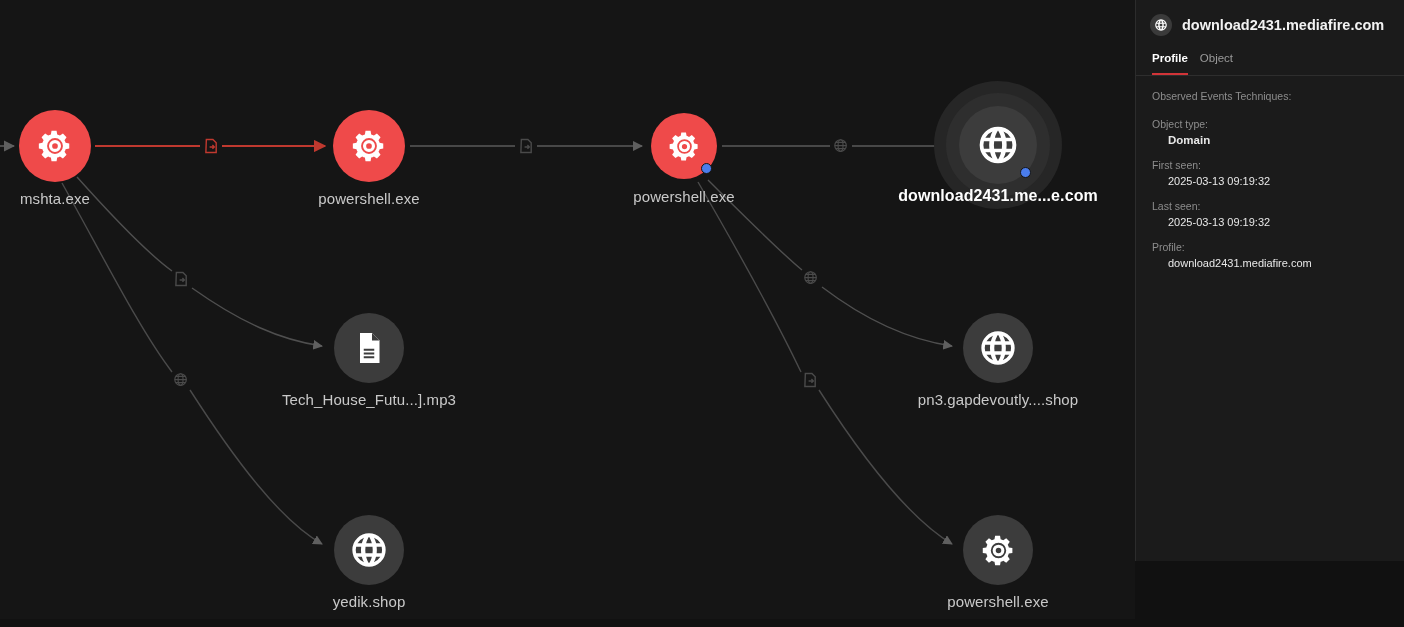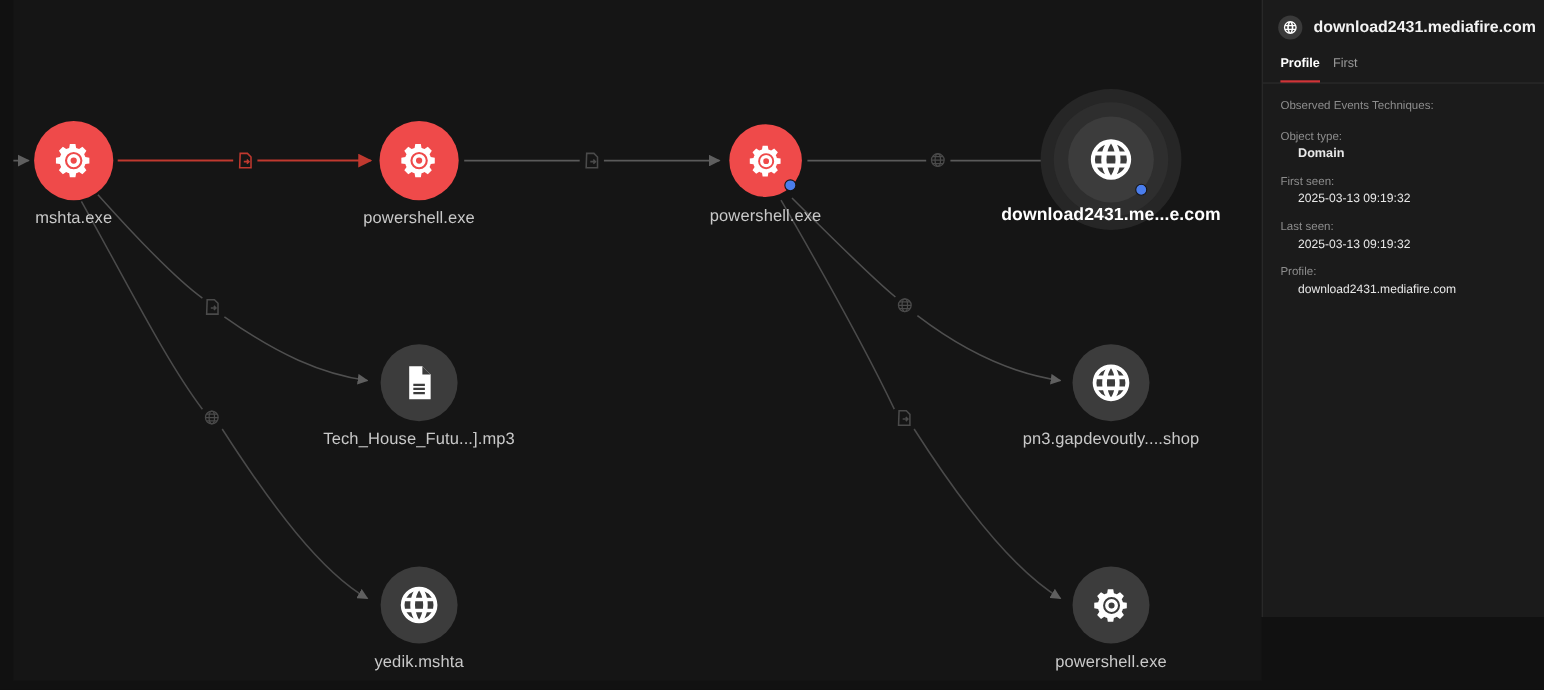--- a/index.html
+++ b/index.html
@@ -11,21 +11,20 @@
   }
   #app { position: relative; width: 1404px; height: 627px; display: flex; }
 
   
   #canvas {
     position: relative;
     width: 1135px; height: 619px;
     background: #151515;
     flex: 0 0 1135px;
     overflow: hidden;
-    margin-left: 12px;
   }
   #edge-layer { position: absolute; inset: 0; width: 1135px; height: 627px; }
 
   .node {
     position: absolute;
     transform: translate(-50%, -50%);
     width: 0; height: 0;
   }
   .node-circle {
     position: absolute;
@@ -281,21 +280,21 @@
     </div>
 
     <div class="node" style="left:369px;top:550px">
       <div class="node-circle gray" style="width:70px;height:70px">
         <span>
           <svg width="40" height="40" viewBox="0 0 24 24" fill="#ffffff">
             <path d="M12 2a10 10 0 1 0 0 20 10 10 0 0 0 0-20zm6.9 6h-2.6a14 14 0 0 0-1.3-3.3A8 8 0 0 1 18.9 8zM12 4.1c.7 1 1.3 2.3 1.7 3.9h-3.4c.4-1.6 1-2.9 1.7-3.9zM4.3 14a8 8 0 0 1 0-4h3a17 17 0 0 0 0 4zm.8 2h2.6c.3 1.2.7 2.3 1.3 3.3A8 8 0 0 1 5.1 16zm2.6-8H5.1a8 8 0 0 1 3.9-3.3A14 14 0 0 0 7.7 8zM12 19.9c-.7-1-1.3-2.3-1.7-3.9h3.4c-.4 1.6-1 2.9-1.7 3.9zm2.1-5.9H9.9a15 15 0 0 1 0-4h4.2a15 15 0 0 1 0 4zm.8 5.3c.6-1 1-2.1 1.3-3.3h2.6a8 8 0 0 1-3.9 3.3zm1.7-5.3a17 17 0 0 0 0-4h3a8 8 0 0 1 0 4z"></path>
           </svg>
         </span>
       </div>
-      <div class="node-label" style="top:43px">yedik.mshta</div>
+      <div class="node-label" style="top:43px">yedik.shop</div>
     </div>
 
     <div class="node" style="left:998px;top:550px">
       <div class="node-circle gray" style="width:70px;height:70px">
         <span>
           <svg width="37" height="37" viewBox="0 0 24 24" fill="#ffffff">
             <path d="M12 8.2a3.8 3.8 0 1 0 0 7.6 3.8 3.8 0 0 0 0-7.6zm0 5.6a1.8 1.8 0 1 1 0-3.6 1.8 1.8 0 0 1 0 3.6z"></path>
             <path d="M21 13.6v-3.2l-2.3-.4a7 7 0 0 0-.7-1.7l1.3-1.9-2.3-2.3-1.9 1.3a7 7 0 0 0-1.7-.7L13 2.4H9.8L9.4 4.7a7 7 0 0 0-1.7.7L5.8 4.1 3.5 6.4l1.3 1.9a7 7 0 0 0-.7 1.7l-2.3.4v3.2l2.3.4a7 7 0 0 0 .7 1.7l-1.3 1.9 2.3 2.3 1.9-1.3a7 7 0 0 0 1.7.7l.4 2.3H13l.4-2.3a7 7 0 0 0 1.7-.7l1.9 1.3 2.3-2.3-1.3-1.9a7 7 0 0 0 .7-1.7zM12 17a5 5 0 1 1 0-10 5 5 0 0 1 0 10z"></path>
           </svg>
         </span>
@@ -311,21 +310,21 @@
       <div class="panel-head-icon">
         <svg width="14" height="14" viewBox="0 0 24 24" fill="#ffffff">
           <path d="M12 2a10 10 0 1 0 0 20 10 10 0 0 0 0-20zm6.9 6h-2.6a14 14 0 0 0-1.3-3.3A8 8 0 0 1 18.9 8zM12 4.1c.7 1 1.3 2.3 1.7 3.9h-3.4c.4-1.6 1-2.9 1.7-3.9zM4.3 14a8 8 0 0 1 0-4h3a17 17 0 0 0 0 4zm.8 2h2.6c.3 1.2.7 2.3 1.3 3.3A8 8 0 0 1 5.1 16zm2.6-8H5.1a8 8 0 0 1 3.9-3.3A14 14 0 0 0 7.7 8zM12 19.9c-.7-1-1.3-2.3-1.7-3.9h3.4c-.4 1.6-1 2.9-1.7 3.9zm2.1-5.9H9.9a15 15 0 0 1 0-4h4.2a15 15 0 0 1 0 4zm.8 5.3c.6-1 1-2.1 1.3-3.3h2.6a8 8 0 0 1-3.9 3.3zm1.7-5.3a17 17 0 0 0 0-4h3a8 8 0 0 1 0 4z"></path>
         </svg>
       </div>
       <div class="panel-title">download2431.mediafire.com</div>
     </div>
 
     <div class="tabs">
       <div class="tab active">Profile</div>
-      <div class="tab">First</div>
+      <div class="tab">Object</div>
     </div>
 
     <div class="panel-body">
       <div class="oat-label">Observed Events Techniques:</div>
 
       <div class="field">
         <div class="field-label">Object type:</div>
         <div class="field-value bold">Domain</div>
       </div>
 

